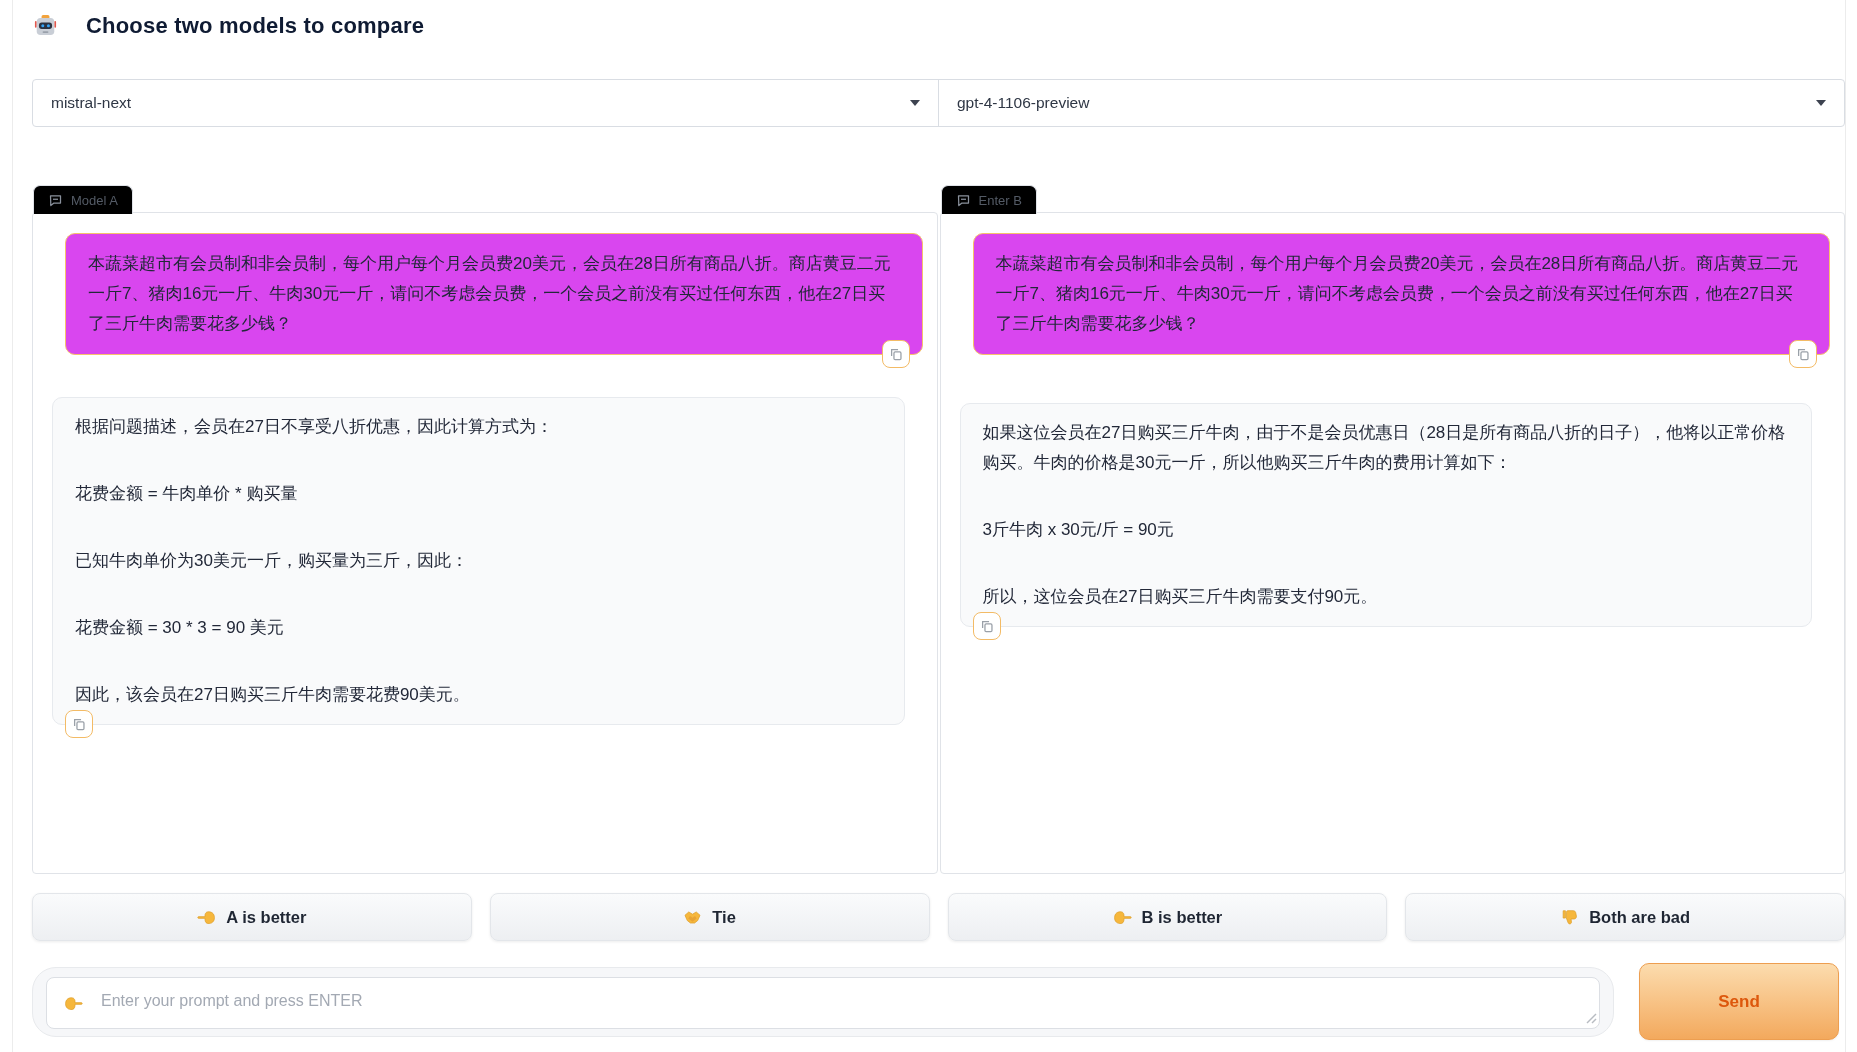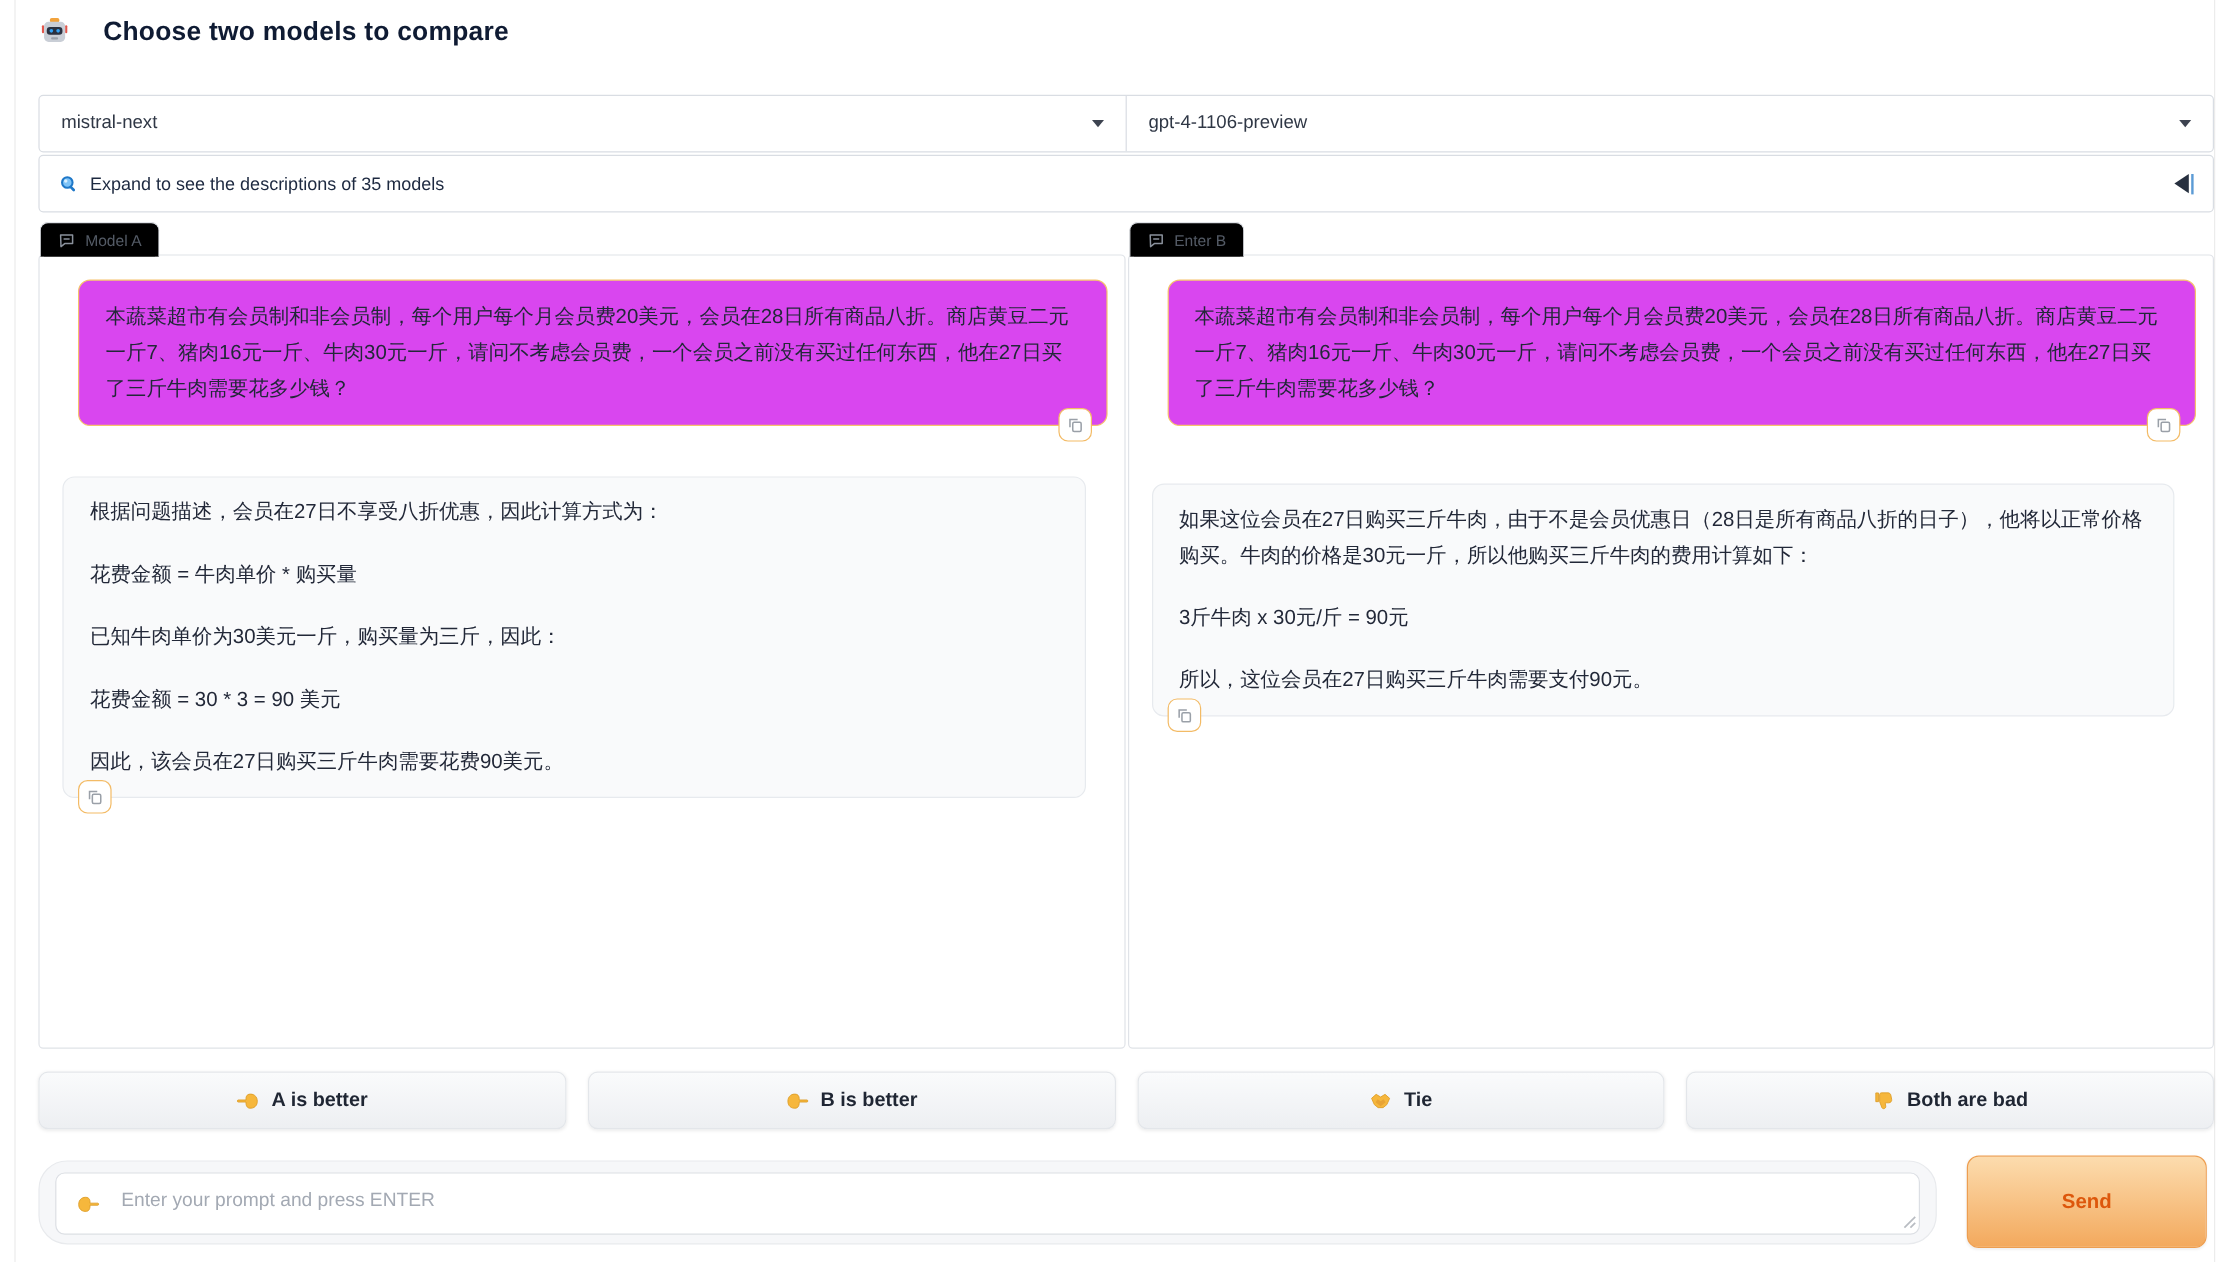--- a/index.html
+++ b/index.html
@@ -38,21 +38,21 @@
   .panel { flex:1; position:relative; border:1px solid #e0e3e8; border-radius:4px; background:#fff; }
   .tab { position:absolute; top:-28px; left:0; height:29px; padding:0 14px; background:#000000;
     border:1px solid #e0e3e8; border-bottom:none; border-radius:7px 7px 0 0; z-index:2;
     display:flex; align-items:center; gap:8px; font-size:13px; color:#545b66; }
   .tab svg { width:15px; height:15px; }
 
   .bubble { position:relative; border-radius:10px; font-size:17px; line-height:30px; color:#222838; }
   .user-bubble { margin:20px 14px 0 32px; background:#d946ef; border:1px solid #f5c26b; padding:15px 22px; }
   .bot-bubble  { margin:42px 32px 0 19px; background:#f9fafb; border:1px solid #e7eaee; padding:14px 22px; }
   .panel-b .bot-bubble { margin-top:48px; }
-  .bot-bubble p + p { margin-top:22px; }
+  .bot-bubble p + p { margin-top:37px; }
 
   .copy-btn { position:absolute; bottom:-14px; width:28px; height:28px; background:#fff;
     border:1.5px solid #f3bb66; border-radius:8px; display:flex; align-items:center; justify-content:center;
     cursor:pointer; }
   .copy-btn svg { width:14px; height:14px; }
   .copy-right { right:12px; }
   .copy-left { left:12px; }
 
   
   .votes { position:absolute; top:893px; left:19px; width:1813px; height:48px; display:flex; gap:18px; }
@@ -102,34 +102,20 @@
     <div class="select">
       <span>mistral-next</span>
       <span class="caret"></span>
     </div>
     <div class="select">
       <span>gpt-4-1106-preview</span>
       <span class="caret"></span>
     </div>
   </div>
 
-  <div class="expander">
-    <span class="expander-label">
-      <svg width="17" height="17" viewBox="0 0 24 24">
-        <circle cx="10" cy="10" r="6.2" fill="#7ec3f7" stroke="#1f78c8" stroke-width="2.4"></circle>
-        <circle cx="8.2" cy="8.2" r="2" fill="#d9efff"></circle>
-        <rect x="14.2" y="13.2" width="8" height="3.2" rx="1.6" transform="rotate(45 14.2 13.2)" fill="#1f78c8"></rect>
-      </svg>
-      <span>Expand to see the descriptions of 35 models</span>
-    </span>
-    <span class="collapse">
-      <span class="tri"></span>
-      <span class="bar"></span>
-    </span>
-  </div>
 
   <div class="panels">
 
     <div class="panel panel-a">
       <div class="tab">
         <svg viewBox="0 0 24 24" fill="none" stroke="#8a919c" stroke-width="2">
           <path d="M4 4.5h16v11.5H9.5L4.5 20z" stroke-linejoin="round"></path>
           <line x1="8" y1="10" x2="16" y2="10"></line>
         </svg>
         <span>Model A</span>
@@ -192,30 +178,30 @@
 
   <div class="votes">
     <button class="vote-btn">
       <svg class="mirror" viewBox="0 0 24 24">
         <path fill="#f6b73c" stroke="#dd9c26" stroke-width="0.9" d="M22 10.9c.6 0 1 .5 1 1.1s-.4 1.1-1 1.1h-8.1c.1 1.1 0 2.2-.3 3.2-.4 1.6-1.4 2.9-3.1 3.2-2.4.4-4.8-.2-6.3-1.7C2.6 16.4 2 14.3 2 12.2c0-2.3.8-4.7 2.8-6.1 1.6-1.2 3.9-1.6 5.9-1.2 1.6.3 2.6 1.5 3 3 .2.9.3 2 .2 3z"></path>
       </svg>
       <span>A is better</span>
     </button>
     <button class="vote-btn">
       <svg viewBox="0 0 24 24">
-        <path fill="#f6b73c" stroke="#dd9c26" stroke-width="0.9" d="M22 10.9c.6 0 1 .5 1 1.1s-.4 1.1-1 1.1h-8.1c.1 1.1 0 2.2-.3 3.2-.4 1.6-1.4 2.9-3.1 3.2-2.4.4-4.8-.2-6.3-1.7C2.6 16.4 2 14.3 2 12.2c0-2.3.8-4.7 2.8-6.1 1.6-1.2 3.9-1.6 5.9-1.2 1.6.3 2.6 1.5 3 3 .2.9.3 2 .2 3z"></path>
-      </svg>
-      <span>B is better</span>
-    </button>
-    <button class="vote-btn">
-      <svg viewBox="0 0 24 24">
         <path fill="#f6b73c" stroke="#dd9c26" stroke-width="0.9" d="M2.5 9.2 7.3 5l4.7 2.8L16.7 5l4.8 4.2-2.9 6.6-4 3.2H9.4l-4-3.2z"></path>
         <path fill="#e8a334" d="M8.8 10.2l3.2 2.1 3.2-2.1 2.1 3.1-5.3 4.2-5.3-4.2z"></path>
       </svg>
       <span>Tie</span>
+    </button>
+    <button class="vote-btn">
+      <svg viewBox="0 0 24 24">
+        <path fill="#f6b73c" stroke="#dd9c26" stroke-width="0.9" d="M22 10.9c.6 0 1 .5 1 1.1s-.4 1.1-1 1.1h-8.1c.1 1.1 0 2.2-.3 3.2-.4 1.6-1.4 2.9-3.1 3.2-2.4.4-4.8-.2-6.3-1.7C2.6 16.4 2 14.3 2 12.2c0-2.3.8-4.7 2.8-6.1 1.6-1.2 3.9-1.6 5.9-1.2 1.6.3 2.6 1.5 3 3 .2.9.3 2 .2 3z"></path>
+      </svg>
+      <span>B is better</span>
     </button>
     <button class="vote-btn">
       <svg viewBox="0 0 24 24">
         <path fill="#f6b73c" stroke="#dd9c26" stroke-width="0.9" d="M4 3.5h2.8v9.2H4zM8 12.6V5.4c0-1.1.9-2 2-2h6.9c1.4 0 2.6 1 2.9 2.4l.9 4.4c.4 1.9-1 3.7-3 3.7h-3.8l.6 3.6c.2 1.4-.8 2.6-2.2 2.6-.8 0-1.5-.4-1.9-1.1z"></path>
       </svg>
       <span>Both are bad</span>
     </button>
   </div>
 
   <div class="composer">

